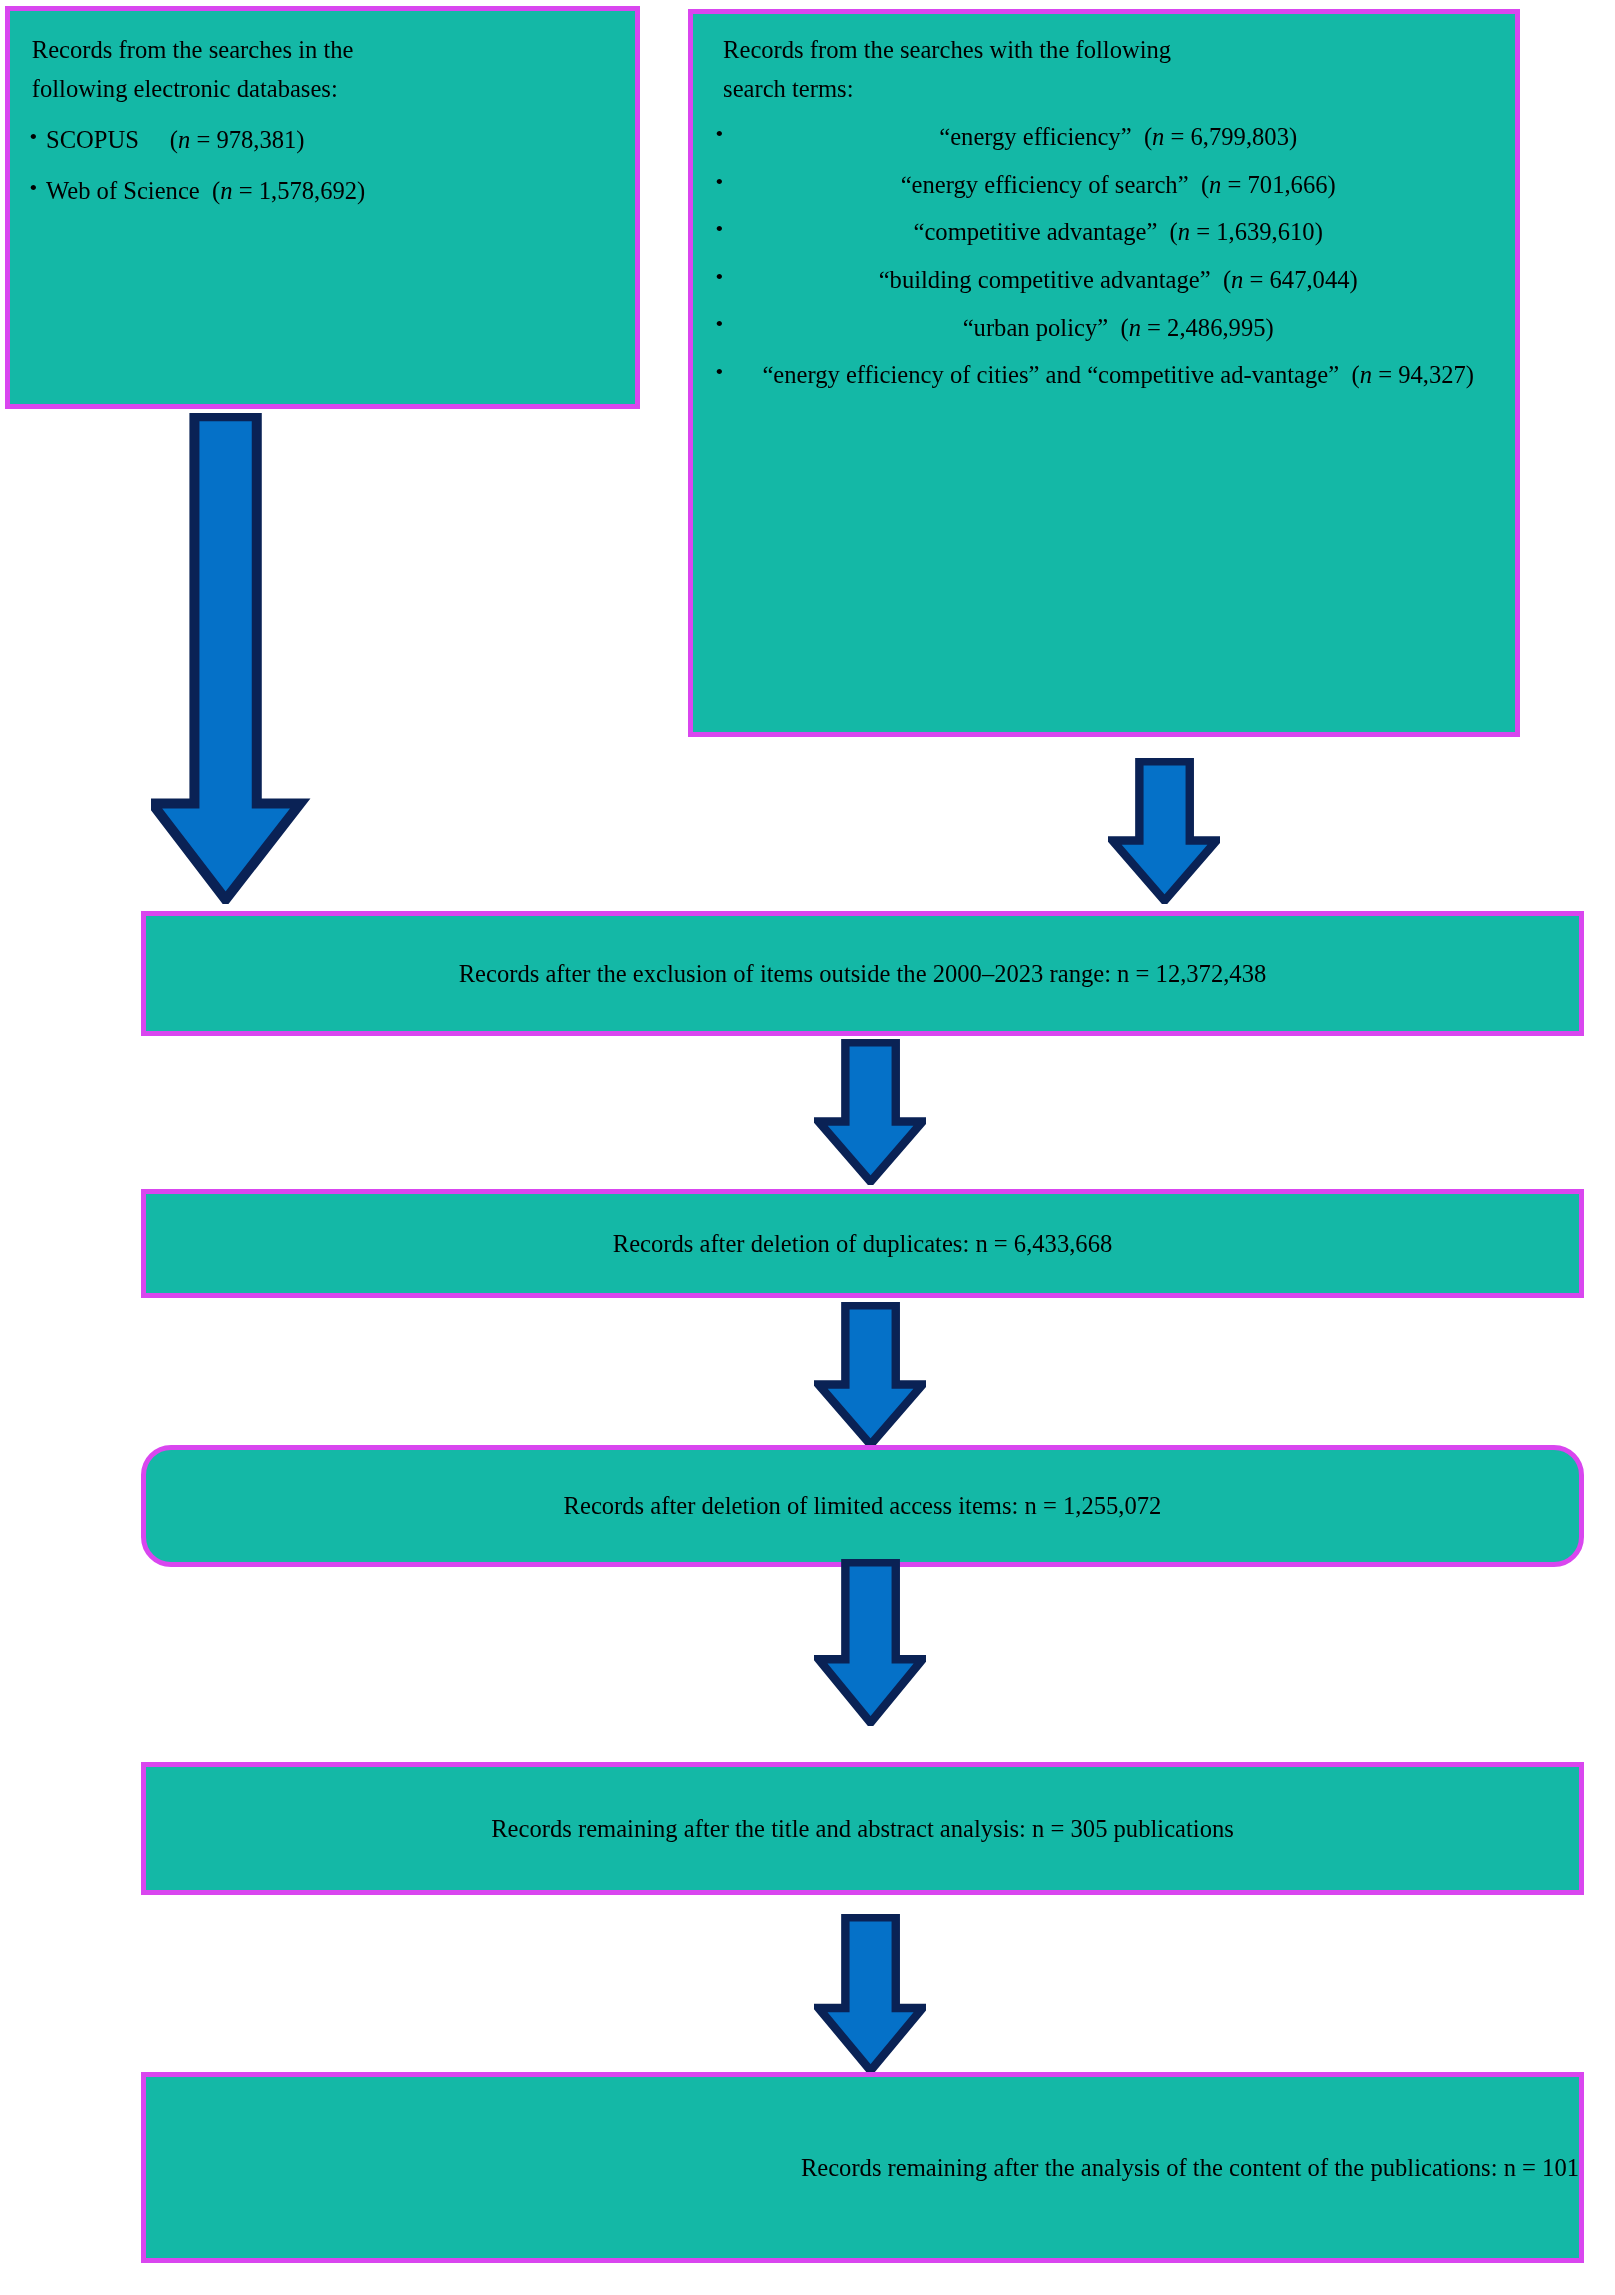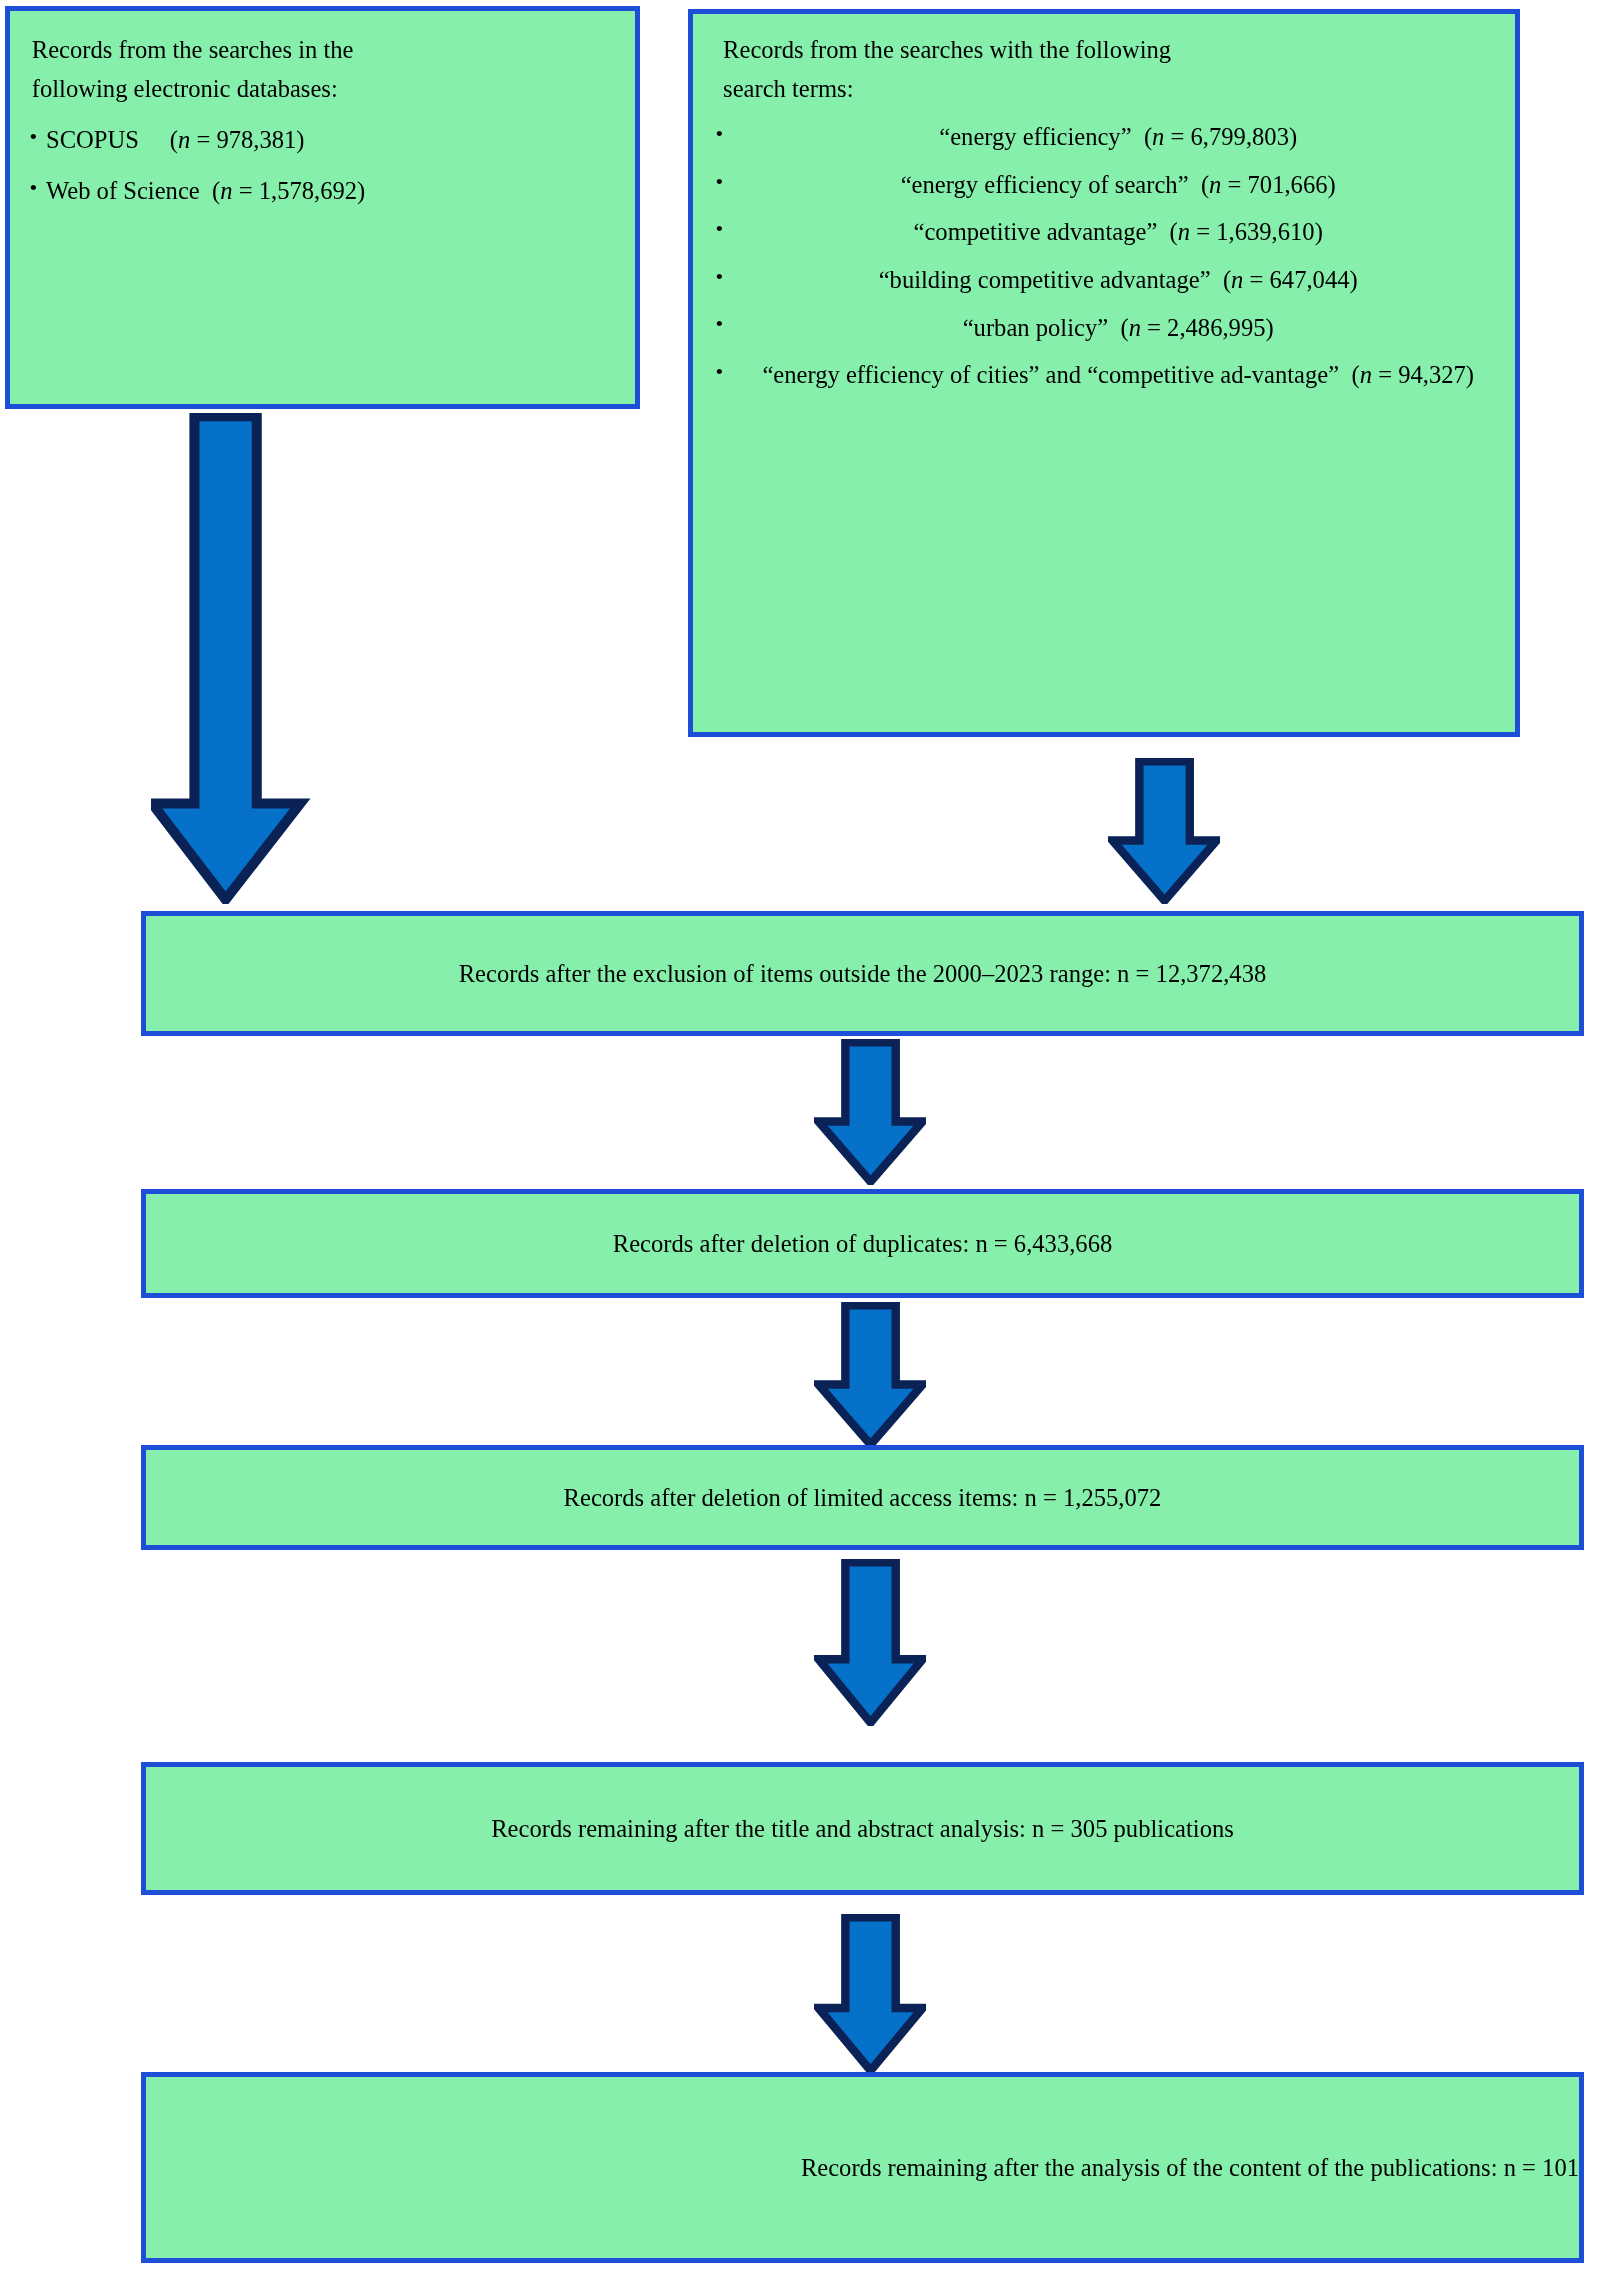--- a/index.html
+++ b/index.html
@@ -13,22 +13,22 @@
     width: 1616px;
     height: 2295px;
     background: #ffffff;
     font-family: "Liberation Serif", "DejaVu Serif", serif;
     color: #000000;
     overflow: hidden;
   }
   .gbox {
     position: absolute;
     box-sizing: border-box;
-    border: 5px solid #1d4ed8;
-    background: #86efac;
+    border: 5px solid #d946ef;
+    background: #14b8a6;
   }
   .boxtext {
     font-size: 24.6px;
     line-height: 1.62;
     color: #000;
   }
   
   #box-databases {
     left: 4.5px;
     top: 5.6px;
@@ -98,21 +98,21 @@
   .colbox {
     left: 141px;
     width: 1443px;
     display: flex;
     align-items: center;
     justify-content: center;
     text-align: center;
   }
   #box-range  { top: 911px; height: 125px; }
   #box-dupes  { top: 1189px; height: 109px; }
-  #box-access { top: 1445px; height: 105px; }
+  #box-access { top: 1445px; height: 122px; border-radius: 30px; }
   #box-title  { top: 1762px; height: 133px; }
   #box-final  { top: 2072px; height: 191px; justify-content: flex-end; }
 
   
   .arrow { position: absolute; }
   .arrow svg { display: block; width: 100%; height: 100%; }
 </style>
 </head>
 <body>
 

